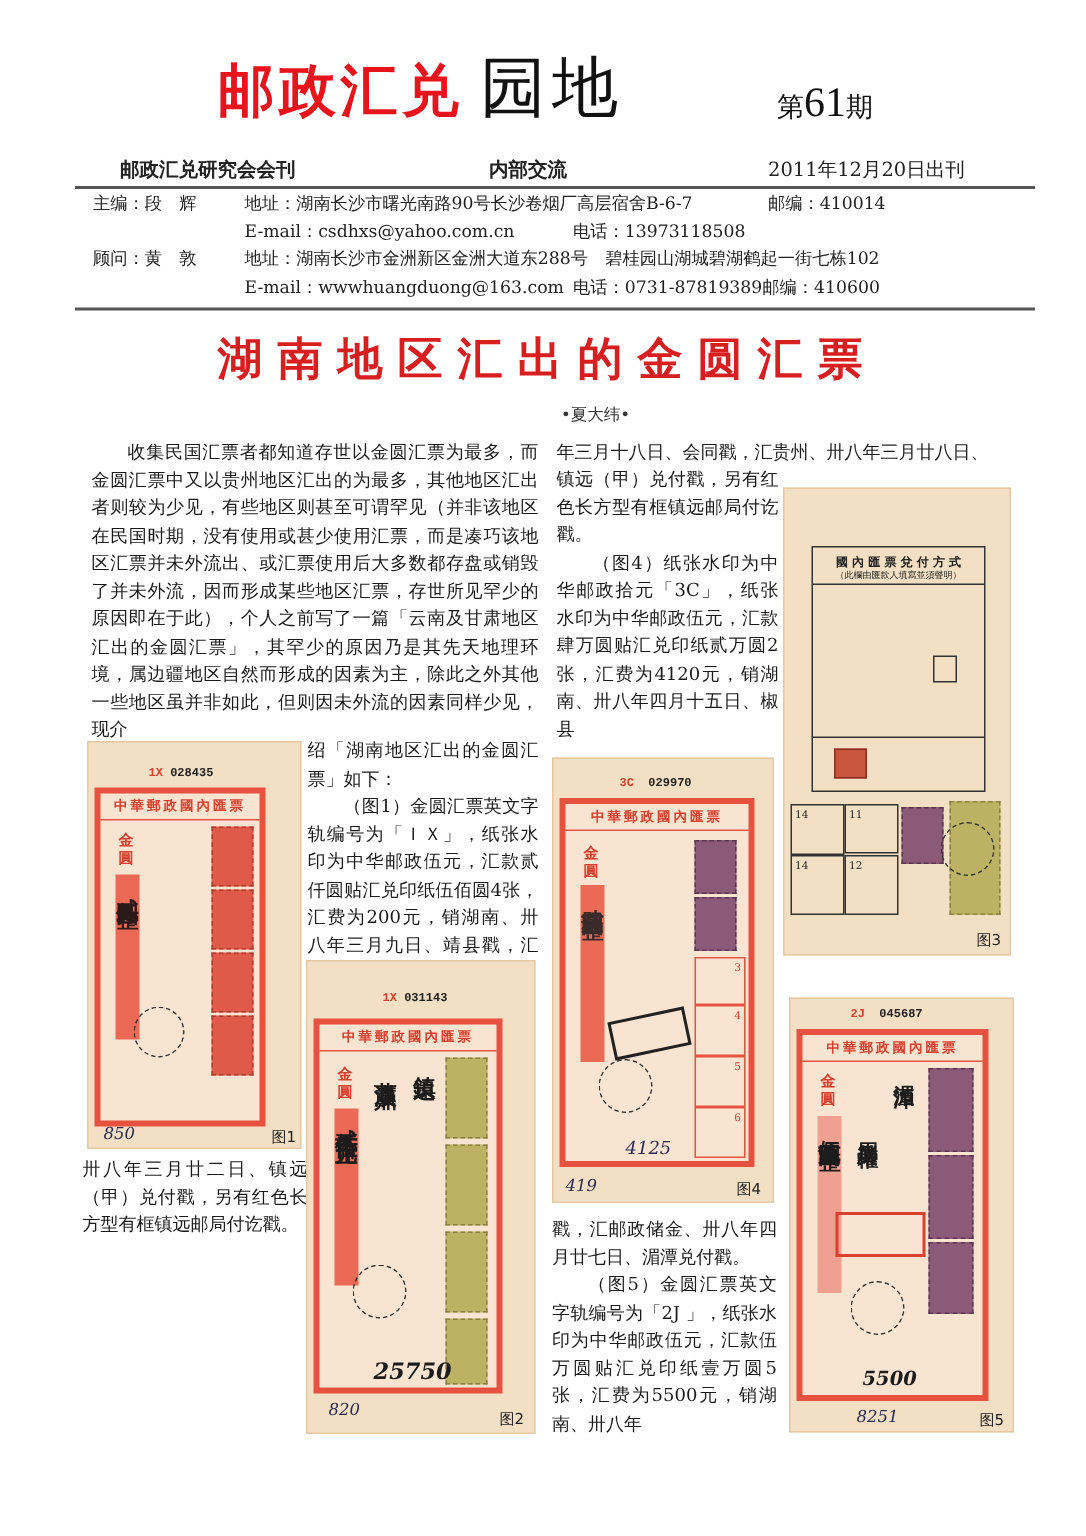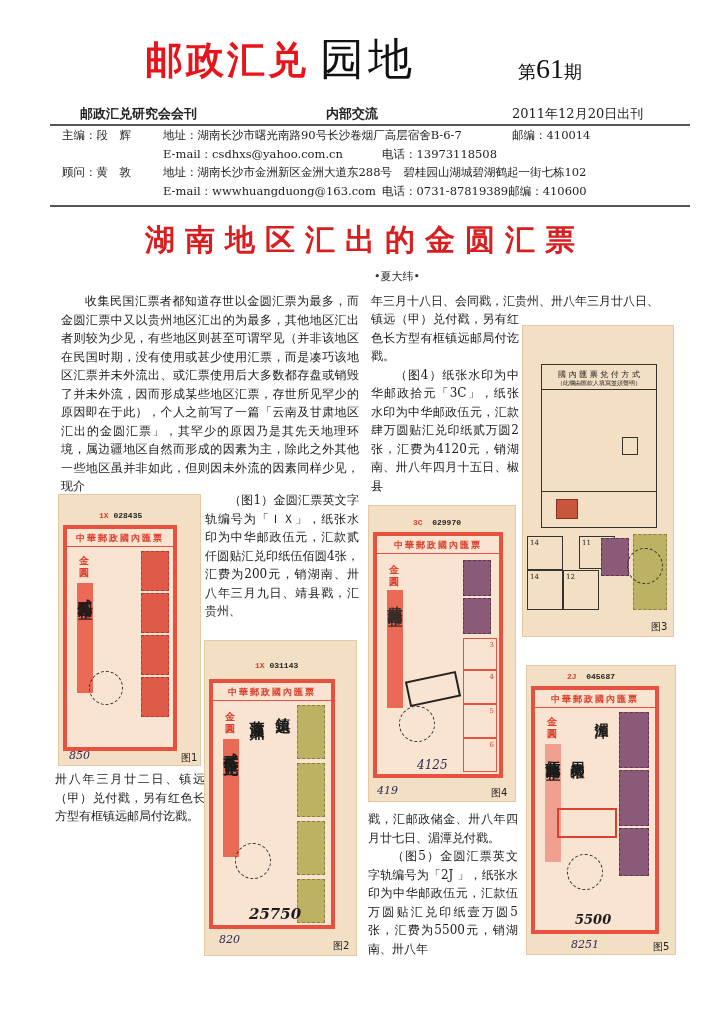--- a/index.html
+++ b/index.html
@@ -38,21 +38,21 @@
   .stamp-purple { position: absolute; background: #8b5a78; border: 1px dashed #5e3550; }
   .postmark { position: absolute; border: 1.5px dashed #333; border-radius: 50%; }
   .serial { position: absolute; font-family: "Liberation Mono", monospace; font-size: 8px; font-weight: bold; color: #222; }
   .serial .pre { color: #d9402e; }
   .figlabel { position: absolute; font-family: "DejaVu Sans", sans-serif; font-size: 10px; color: #222; }
   .hand { position: absolute; font-family: "DejaVu Serif", serif; font-style: italic; color: #2a2a55; font-size: 11px; }
   .calli { position: absolute; font-family: "DejaVu Serif", serif; color: #1c1c1c; font-weight: bold; writing-mode: vertical-rl; letter-spacing: 2px; }
 
   
   .f3box { position: absolute; border: 1.5px solid #333; }
-  .f3title { position: absolute; font-size: 8px; font-weight: normal; color: #222; text-align: center; }
+  .f3title { position: absolute; font-size: 8px; font-weight: bold; color: #222; text-align: center; }
   .f3cell { position: absolute; border: 1px solid #333; font-size: 7px; color: #222; padding: 2px; }
 </style>
 </head>
 <body>
 
 <div class="abs mast-red">邮政汇兑</div>
 <div class="abs mast-black">园地</div>
 <div class="abs issue"><span>第</span><b>61</b><span>期</span></div>
 
 <div class="abs subhead" style="left:80px;">邮政汇兑研究会会刊</div>
@@ -71,20 +71,21 @@
 <div class="abs info" style="left:382px; top:184px;">电话：0731-87819389邮编：410600</div>
 <div class="abs rule" style="top:205px;"></div>
 
 <div class="abs art-title">湖南地区汇出的金圆汇票</div>
 <div class="abs byline">•夏大纬•</div>
 
 <div class="abs txt" style="left:61px; top:292px; width:298px;">
   <p class="indent">收集民国汇票者都知道存世以金圆汇票为最多，而金圆汇票中又以贵州地区汇出的为最多，其他地区汇出者则较为少见，有些地区则甚至可谓罕见（并非该地区在民国时期，没有使用或甚少使用汇票，而是凑巧该地区汇票并未外流出、或汇票使用后大多数都存盘或销毁了并未外流，因而形成某些地区汇票，存世所见罕少的原因即在于此），个人之前写了一篇「云南及甘肃地区汇出的金圆汇票」，其罕少的原因乃是其先天地理环境，属边疆地区自然而形成的因素为主，除此之外其他一些地区虽并非如此，但则因未外流的因素同样少见，现介</p>
 </div>
 <div class="abs txt" style="left:205px; top:491px; width:154px;">
+  <p>绍「湖南地区汇出的金圆汇票」如下：</p>
   <p class="indent">（图1）金圆汇票英文字轨编号为「ＩＸ」，纸张水印为中华邮政伍元，汇款贰仟圆贴汇兑印纸伍佰圆4张，汇费为200元，销湖南、卅八年三月九日、靖县戳，汇贵州、</p>
 </div>
 <div class="abs txt" style="left:55px; top:770px; width:150px;">
   <p>卅八年三月廿二日、镇远（甲）兑付戳，另有红色长方型有框镇远邮局付讫戳。</p>
 </div>
 
 <div class="abs txt" style="left:371px; top:292px; width:300px; white-space:nowrap;">年三月十八日、会同戳，汇贵州、卅八年三月廿八日、</div>
 <div class="abs txt" style="left:371px; top:310px; width:148px;">
   <p>镇远（甲）兑付戳，另有红色长方型有框镇远邮局付讫戳。</p>
   <p class="indent">（图4）纸张水印为中华邮政拾元「3C」，纸张水印为中华邮政伍元，汇款肆万圆贴汇兑印纸贰万圆2张，汇费为4120元，销湖南、卅八年四月十五日、椒县</p>
@@ -134,21 +135,21 @@
 <div class="abs slip" style="left:522px; top:325px; width:152px; height:312px;">
   <div class="f3box" style="left:18px; top:38px; width:116px; height:164px;">
     <div class="f3title" style="left:0; right:0; top:4px;">國 內 匯 票 兌 付 方 式</div>
     <div class="f3title" style="left:0; right:0; top:14px; font-size:6px; font-weight:normal;">（此欄由匯款人填寫並須聲明）</div>
     <div class="abs" style="left:0; right:0; top:24px; height:1px; background:#333;"></div>
     <div class="abs" style="left:0; right:0; top:126px; height:1px; background:#333;"></div>
     <div class="abs" style="left:80px; top:72px; width:16px; height:18px; border:1px solid #333;"></div>
     <div class="abs" style="left:14px; top:134px; width:22px; height:20px; background:#c8553d; border:1px solid #8d2f20;"></div>
   </div>
   <div class="f3cell" style="left:4px; top:210px; width:36px; height:34px;">14</div>
-  <div class="f3cell" style="left:40px; top:210px; width:36px; height:33px;margin-left:16px;">11</div>
+  <div class="f3cell" style="left:40px; top:210px; width:36px; height:33px;">11</div>
   <div class="f3cell" style="left:4px; top:244px; width:36px; height:40px;">14</div>
   <div class="f3cell" style="left:40px; top:244px; width:36px; height:40px;">12</div>
   <div class="stamp-purple" style="left:78px; top:212px; width:28px; height:38px;"></div>
   <div class="stamp-olive" style="left:110px; top:208px; width:34px; height:76px;"></div>
   <div class="postmark" style="left:104px; top:222px; width:36px; height:36px;"></div>
   <div class="figlabel" style="left:128px; top:294px;">图3</div>
 </div>
 
 <div class="abs slip" style="left:368px; top:505px; width:148px; height:297px;">
   <div class="serial" style="left:44px; top:12px;"><span class="pre">3C</span>&nbsp;&nbsp;<span>029970</span></div>

